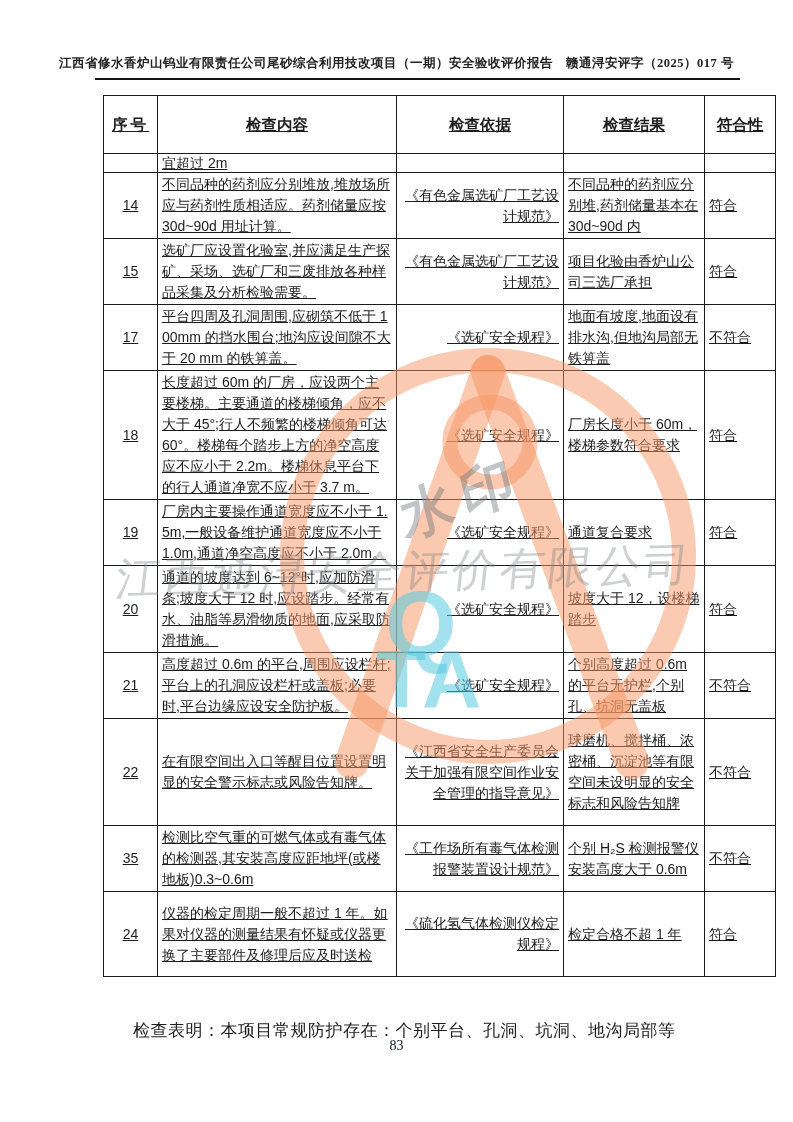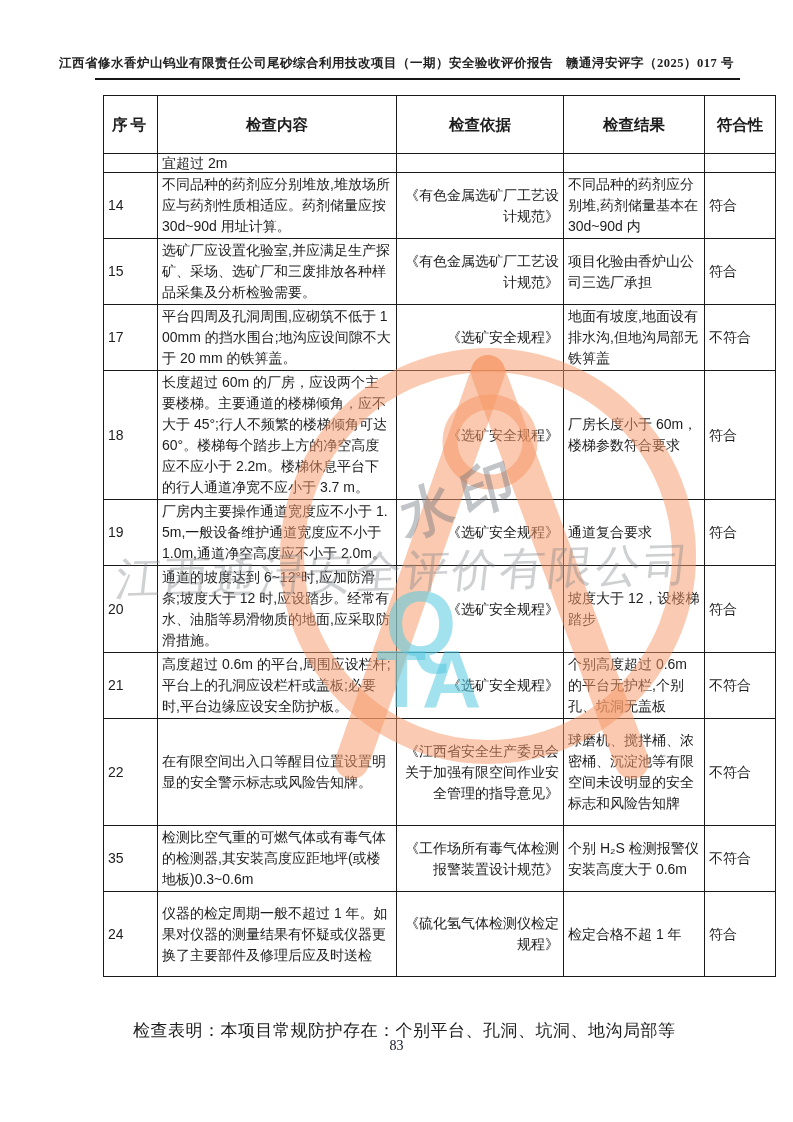--- a/index.html
+++ b/index.html
@@ -24,36 +24,37 @@
     position:absolute;top:78px;left:95px;width:645px;height:2px;
     background:#151515;
   }
   table.inspection{
     position:absolute;top:95px;left:103px;
     width:627px;
     border-collapse:collapse;
     table-layout:fixed;
     background:transparent;
     z-index:1;
+    text-decoration:underline;
   }
   table.inspection th, table.inspection td{
     border:1.5px solid #1a1a1a;
     padding:1px 4px;
     font-size:14px;
     line-height:21px;
     vertical-align:middle;
     overflow:hidden;
     word-break:break-all;
   }
   table.inspection th{
     font-size:15.5px;font-weight:700;text-align:center;
     height:55px;line-height:20px;
   }
   th.col-no{letter-spacing:3px;}
-  .col-no{width:45px;}
+  .col-no{width:45px;text-align:center;}
   .col-content{width:230px;text-align:left;}
   .col-basis{width:158px;text-align:right;}
   .col-result{width:132px;text-align:left;}
   .col-compliance{width:62px;text-align:left;}
   tr[data-name="carryover-row"] td{
     vertical-align:top;line-height:16px;padding-top:1px;
   }
   .footer-note{
     position:absolute;top:1019px;left:133px;width:620px;
     font-family:"Liberation Serif",serif;

